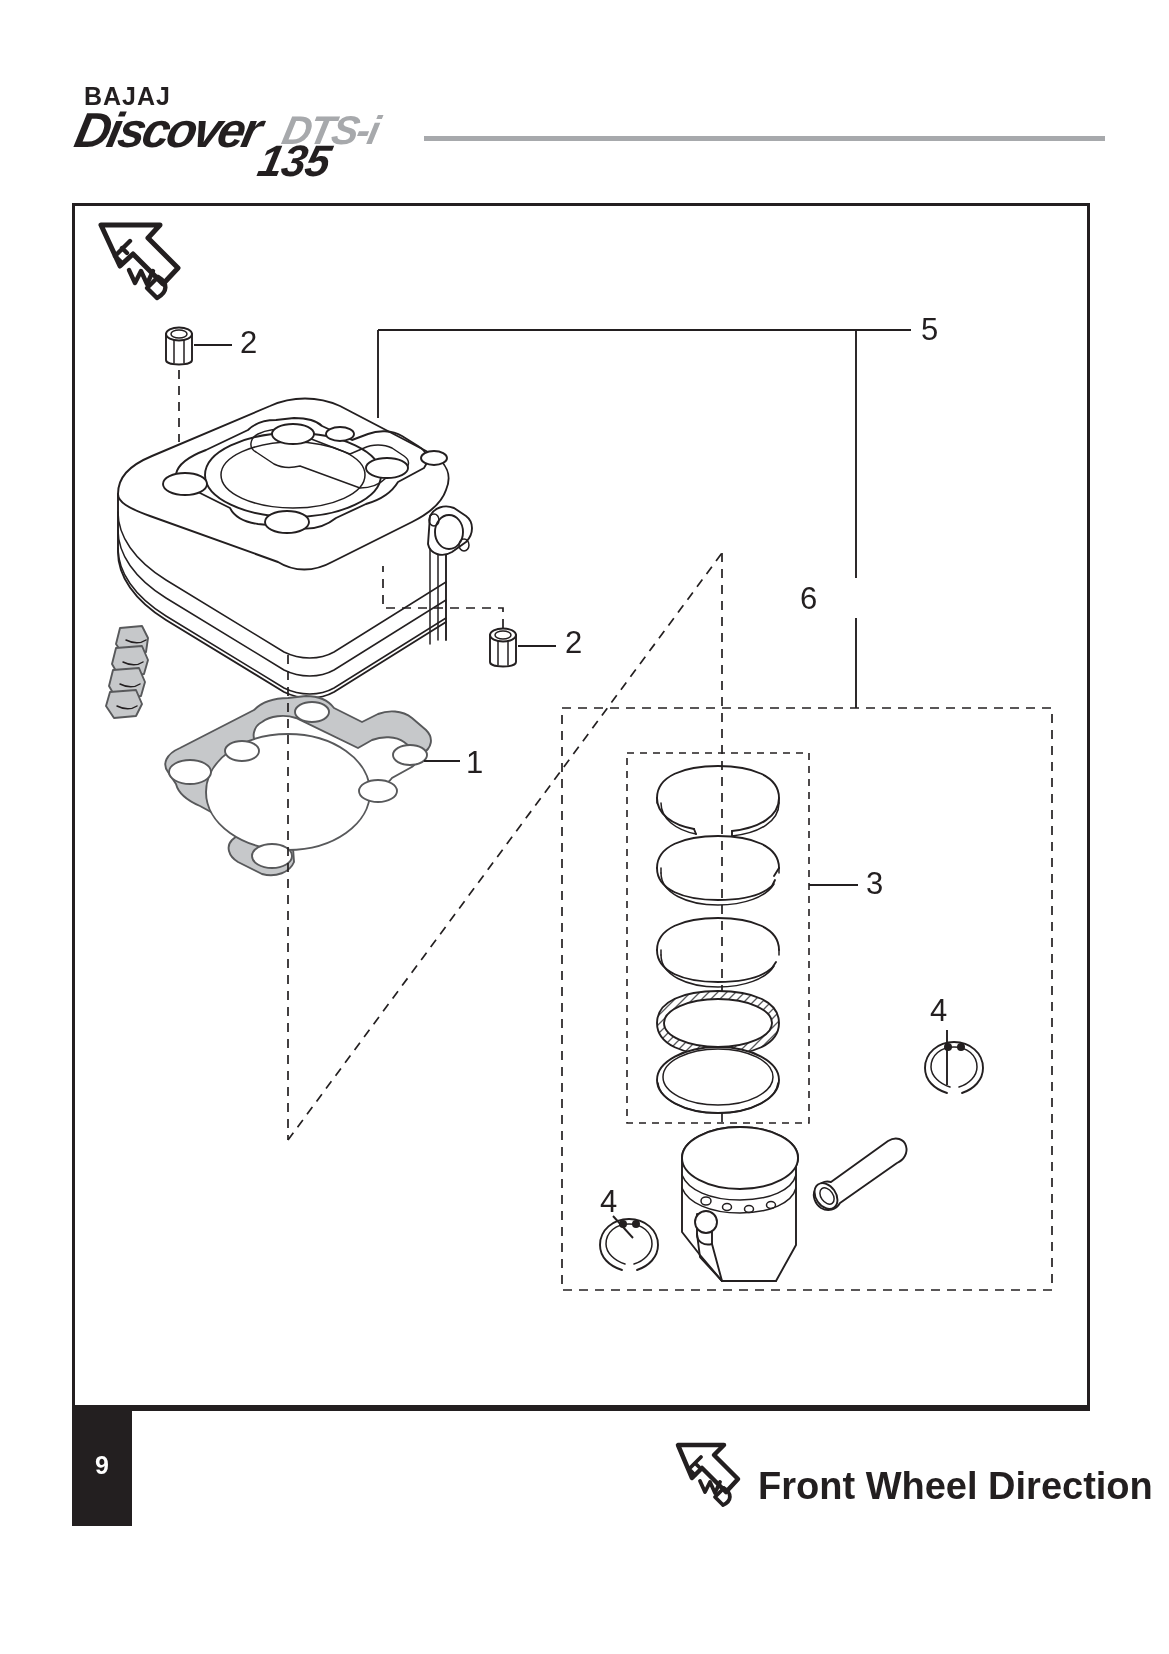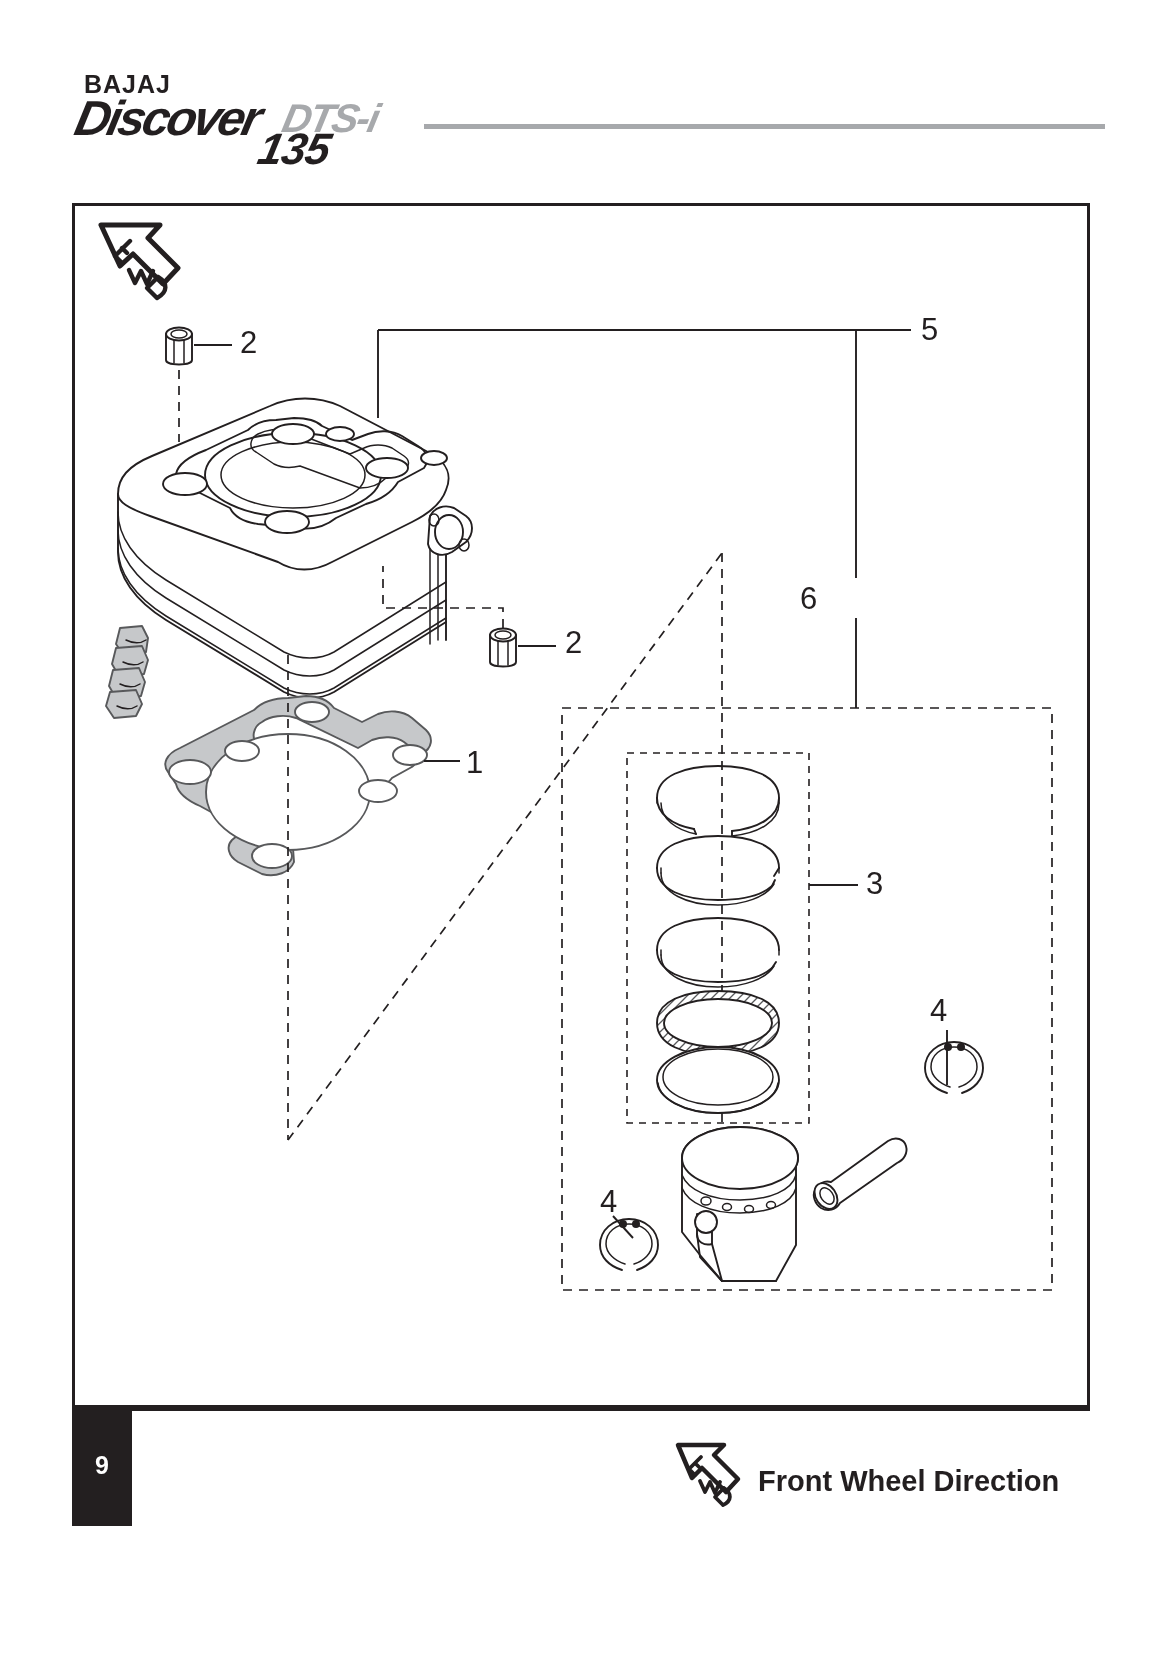--- a/index.html
+++ b/index.html
@@ -1,20 +1,20 @@
 <!DOCTYPE html>
 <html><head>
 <meta charset="utf-8">
 <style>
   html,body{margin:0;padding:0;background:#ffffff;}
   body{width:1169px;height:1654px;position:relative;overflow:hidden;
        font-family:"Liberation Sans",sans-serif;color:#231f20;}
 
   
-  #header{position:absolute;left:0;top:4px;width:925px;height:190px;}
+  #header{position:absolute;left:0;top:16px;width:925px;height:190px;}
   #brand-bajaj{position:absolute;left:84px;top:66px;font-size:25px;font-weight:bold;
                letter-spacing:1px;color:#231f20;font-family:"Liberation Sans",sans-serif;}
   #brand-discover{position:absolute;left:76px;top:86px;font-size:49px;font-weight:bold;
                   font-style:italic;color:#231f20;letter-spacing:-3px;
                   transform:skewX(-12deg);font-family:"Liberation Sans",sans-serif;}
   #brand-dtsi{position:absolute;left:283px;top:92px;font-size:40px;font-weight:bold;
               font-style:italic;color:#a7a9ac;letter-spacing:-2px;
               transform:skewX(-12deg);font-family:"Liberation Sans",sans-serif;}
   #brand-135{position:absolute;left:259px;top:120px;font-size:44px;font-weight:bold;
              font-style:italic;color:#231f20;letter-spacing:-1px;
@@ -37,21 +37,21 @@
   #label-4b{left:600px;top:1186px;}
   #label-5{left:921px;top:314px;}
   #label-6{left:800px;top:583px;}
 
   
   #footer-rule{position:absolute;left:72px;top:1408px;width:1018px;height:3px;background:#231f20;}
   #page-box{position:absolute;left:72px;top:1411px;width:60px;height:115px;background:#231f20;}
   #page-num{position:absolute;left:0;top:40px;width:60px;text-align:center;
             font-size:25px;font-weight:bold;color:#ffffff;font-family:"Liberation Sans",sans-serif;}
   #fwd-legend{position:absolute;left:668px;top:1437px;width:420px;height:90px;}
-  #fwd-legend-text{position:absolute;left:90px;top:28px;font-size:29px;font-weight:bold;
+  #fwd-legend-text{position:absolute;left:90px;top:28px;font-size:38px;font-weight:bold;
                    color:#231f20;white-space:nowrap;font-family:"Liberation Sans",sans-serif;}
 </style>
 </head>
 <body>
 
 <div id="header">
   <div id="brand-bajaj">BAJAJ</div>
   <div id="brand-discover">Discover</div>
   <div id="brand-dtsi">DTS-i</div>
   <div id="brand-135">135</div>

